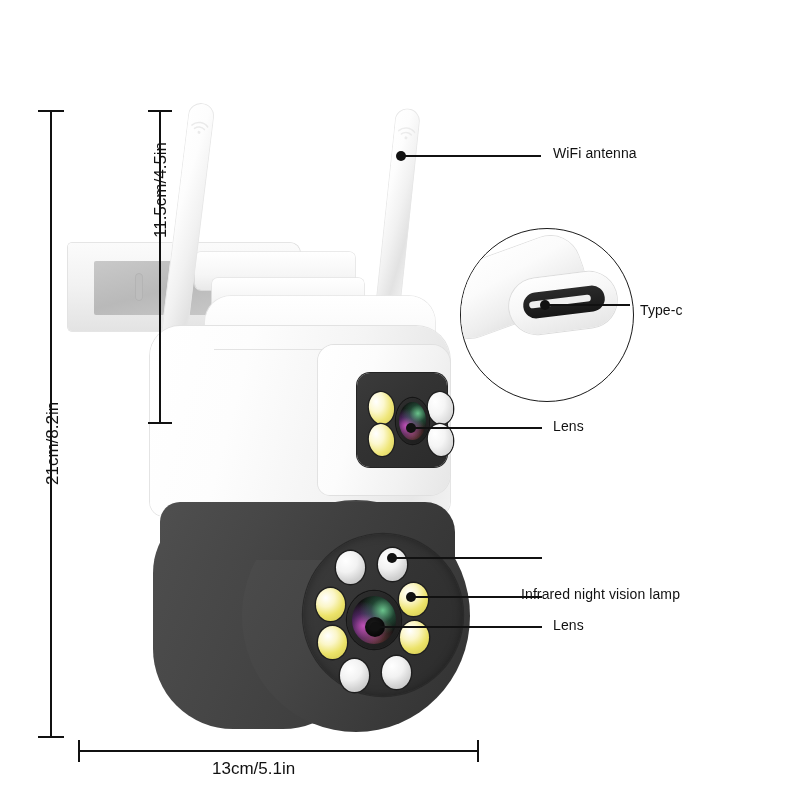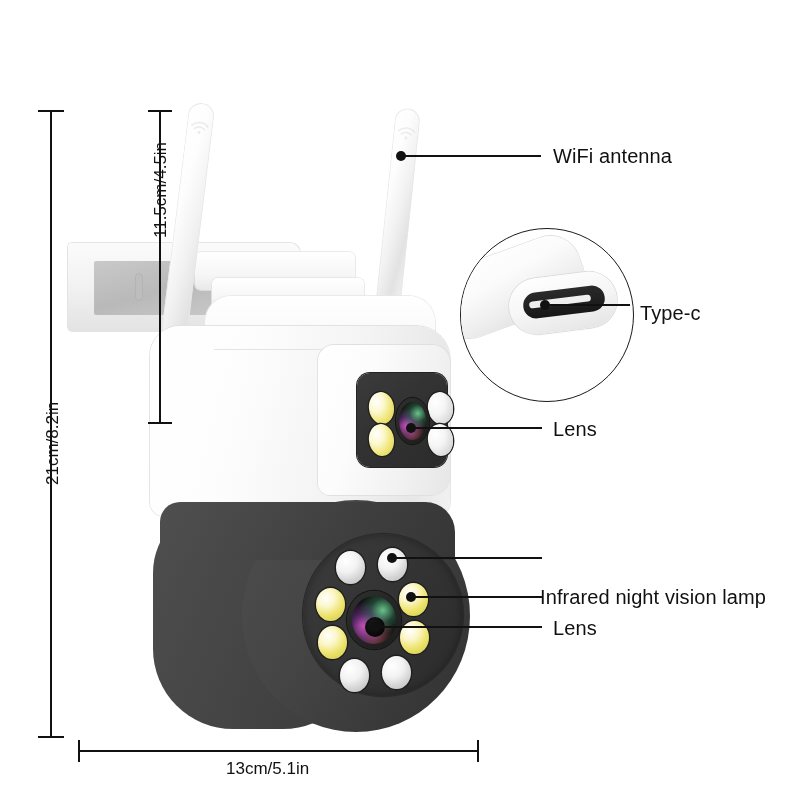--- a/index.html
+++ b/index.html
@@ -13,21 +13,21 @@
     height: 800px;
     background: #ffffff;
     overflow: hidden;
     font-family: "Liberation Sans", sans-serif;
     -webkit-font-smoothing: antialiased;
   }
 
   
   .callout-label {
     position: absolute;
-    font-size: 20px;
+    font-size: 14px;
     color: #111111;
     white-space: nowrap;
     letter-spacing: 0.1px;
     line-height: 1;
   }
   .dim-label {
     position: absolute;
     font-size: 17px;
     color: #111111;
     white-space: nowrap;
@@ -322,38 +322,38 @@
   <div class="dim-label vert" style="left:44px; top:485px;">21cm/8.2in</div>
 
   <div class="dim-cap-h" style="left:148px; top:110px; width:24px;"></div>
   <div class="dim-line-v" style="left:159px; top:110px; height:313px;"></div>
   <div class="dim-cap-h" style="left:148px; top:422px; width:24px;"></div>
   <div class="dim-label vert" style="left:152px; top:238px;">11.5cm/4.5in</div>
 
   <div class="dim-cap-v" style="left:78px; top:740px; height:22px;"></div>
   <div class="dim-line-h" style="left:78px; top:750px; width:400px;"></div>
   <div class="dim-cap-v" style="left:477px; top:740px; height:22px;"></div>
-  <div class="dim-label" style="left:226px; top:760px;">13cm/5.1in</div>
+  <div class="dim-label" style="left:212px; top:760px;">13cm/5.1in</div>
 
   <div class="leader-dot" style="left:396px; top:151px;"></div>
   <div class="leader" style="left:401px; top:155px; width:140px;"></div>
   <div class="callout-label" style="left:553px; top:146px;">WiFi antenna</div>
 
   <div class="leader-dot" style="left:540px; top:300px;"></div>
   <div class="leader" style="left:545px; top:304px; width:85px;"></div>
   <div class="callout-label" style="left:640px; top:303px;">Type-c</div>
 
   <div class="leader-dot" style="left:406px; top:423px;"></div>
   <div class="leader" style="left:411px; top:427px; width:131px;"></div>
   <div class="callout-label" style="left:553px; top:419px;">Lens</div>
 
   <div class="leader-dot" style="left:387px; top:553px;"></div>
   <div class="leader" style="left:392px; top:557px; width:150px;"></div>
 
   <div class="leader-dot" style="left:406px; top:592px;"></div>
   <div class="leader" style="left:411px; top:596px; width:131px;"></div>
-  <div class="callout-label" style="left:540px; top:587px;">Infrared night vision lamp</div>
+  <div class="callout-label" style="left:521px; top:587px;">Infrared night vision lamp</div>
 
   <div class="leader-dot" style="left:370px; top:622px;"></div>
   <div class="leader" style="left:375px; top:626px; width:167px;"></div>
   <div class="callout-label" style="left:553px; top:618px;">Lens</div>
 
 </div>
 
 </body></html>

